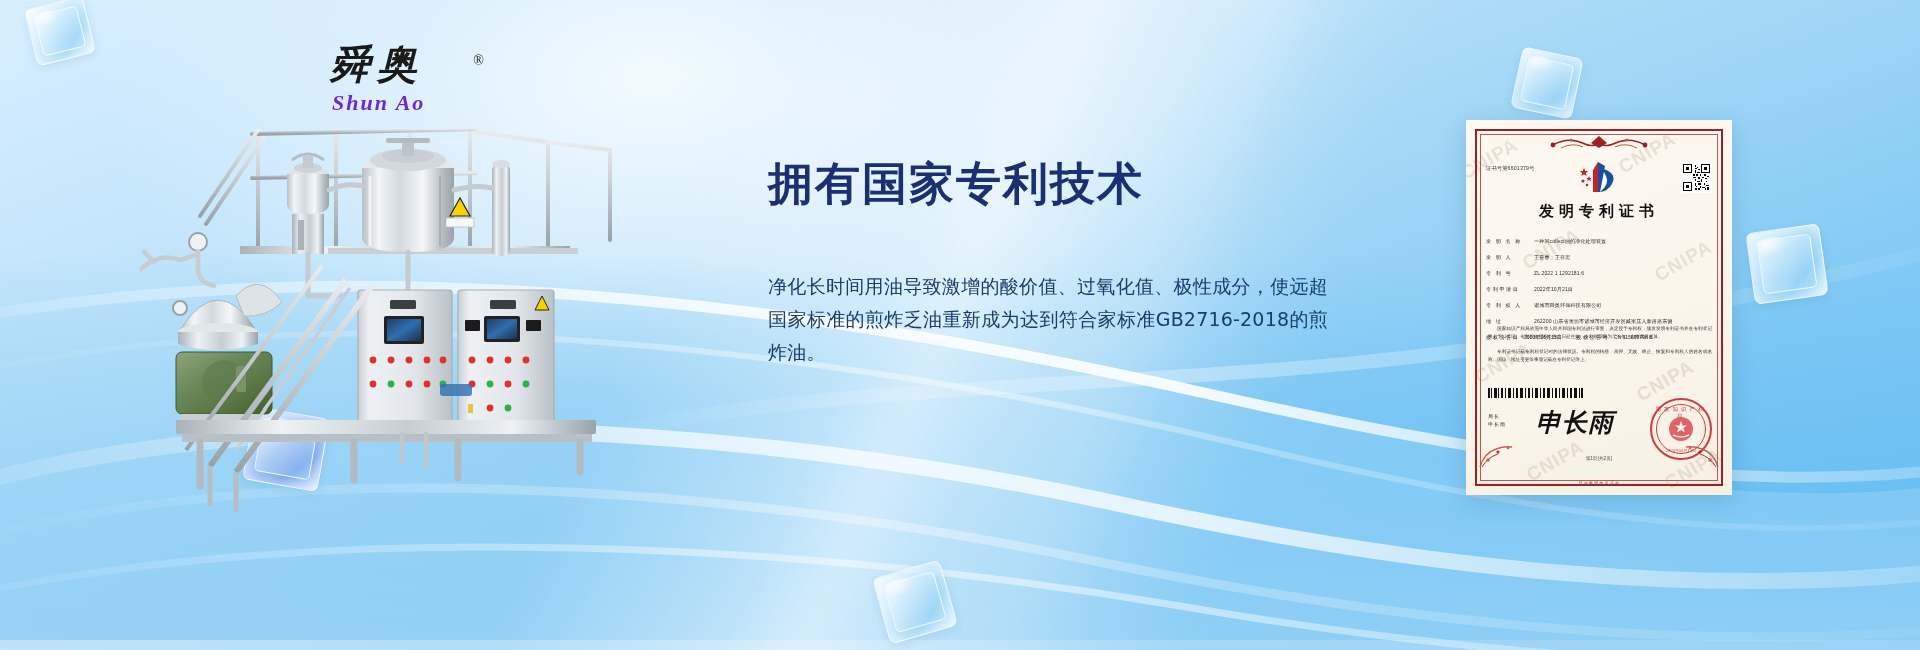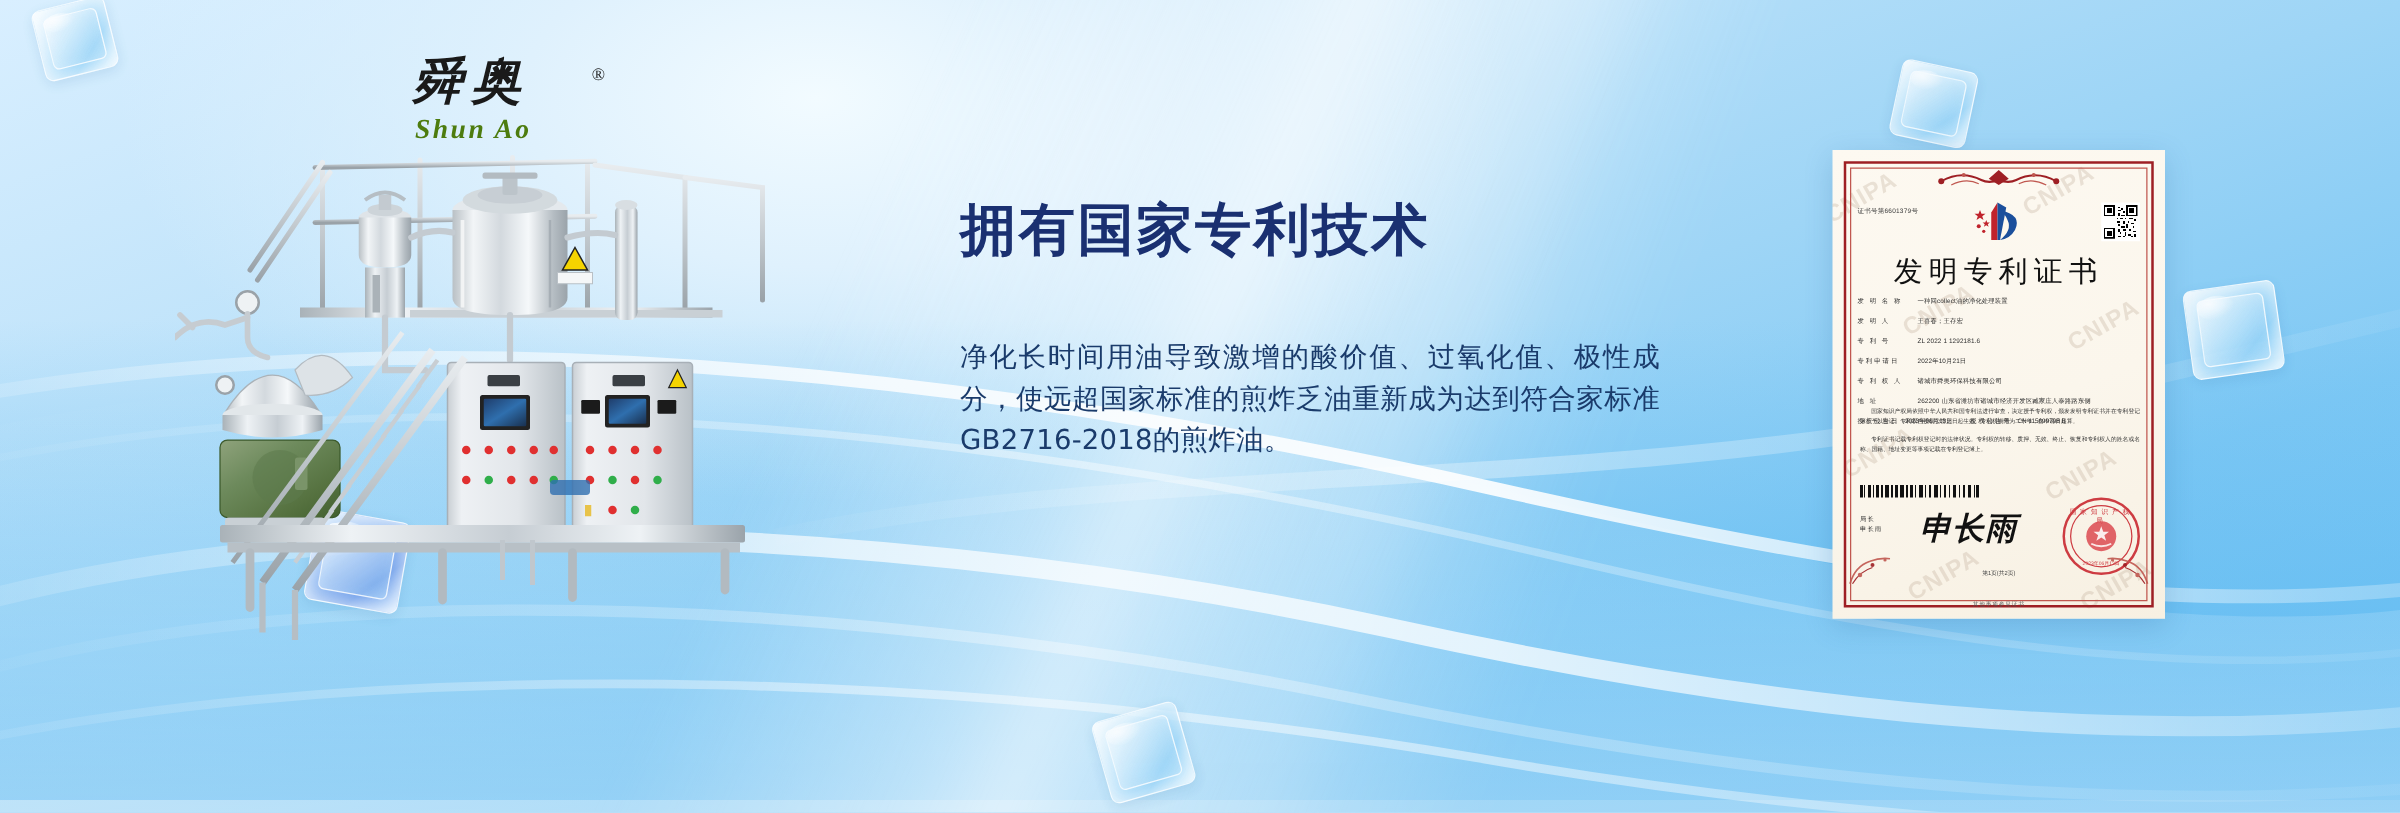--- a/index.html
+++ b/index.html
@@ -68,21 +68,21 @@
     position:relative;font-family:"Liberation Serif","DejaVu Serif",serif;
     font-size:40px;font-weight:700;color:#1a1a1a;letter-spacing:7px;
     line-height:46px;font-style:italic;
   }
   .logo-reg{
     position:absolute;right:-4px;top:-4px;font-size:14px;font-style:normal;
     font-weight:400;letter-spacing:0;color:#1a1a1a;
   }
   .logo-latin{
     font-family:"Liberation Serif","DejaVu Serif",serif;font-style:italic;
-    font-weight:700;font-size:22px;color:#4d7c0f;letter-spacing:2px;
+    font-weight:700;font-size:22px;color:#6d28d9;letter-spacing:2px;
     margin-top:2px;padding-left:2px;
   }
 
   
   .machine{position:absolute;left:140px;top:120px;width:520px;height:400px;}
   .machine svg{display:block;width:100%;height:100%;}
 
   
   .copy{position:absolute;left:768px;top:148px;width:560px;}
   .headline-1{
@@ -91,21 +91,21 @@
     line-height:72px;white-space:nowrap;margin:0;
   }
   .headline-2{
     font-family:"DejaVu Sans","Liberation Sans",sans-serif;
     font-size:54px;font-weight:700;color:#1a3071;letter-spacing:4px;
     line-height:64px;margin:10px 0 0 0;text-align:center;padding-right:28px;
   }
   .paragraph{
     margin:50px 0 0 0;width:560px;
     font-family:"DejaVu Sans","Liberation Sans",sans-serif;
-    font-size:22px;line-height:33px;color:#1a3b6b;letter-spacing:.2px;
+    font-size:19px;line-height:33px;color:#1a3b6b;letter-spacing:.2px;
     text-align:justify;
   }
 
   
   .cert{
     position:absolute;left:1466px;top:120px;width:266px;height:375px;
     background:linear-gradient(160deg,#fdf9f1 0%,#fbf6ec 55%,#f7f0e2 100%);
     box-shadow:0 6px 22px rgba(30,90,150,.22);
     overflow:hidden;
   }
@@ -124,22 +124,22 @@
     position:absolute;left:20px;top:45px;font-size:5.2px;color:#3a3a3a;
     letter-spacing:.2px;font-family:"Liberation Sans",sans-serif;
   }
   .cnipa-logo{position:absolute;left:50%;top:40px;transform:translateX(-50%);width:46px;height:34px;}
   .qr{
     position:absolute;right:20px;top:42px;width:27px;height:27px;background:#fff;padding:2px;
   }
   .qr svg{display:block;width:100%;height:100%;}
   .cert-title{
     position:absolute;left:0;right:0;top:82px;text-align:center;
-    font-family:"DejaVu Serif","Liberation Serif",serif;font-weight:400;
-    font-size:23px;color:#111;letter-spacing:5px;
+    font-family:"DejaVu Serif","Liberation Serif",serif;font-weight:700;
+    font-size:15px;color:#111;letter-spacing:5px;
   }
   .fields{position:absolute;left:20px;right:18px;top:118px;}
   .field{display:flex;font-size:5.1px;color:#2e2e2e;margin-bottom:9px;line-height:7px;
          font-family:"Liberation Sans",sans-serif;}
   .field .k{flex:0 0 48px;letter-spacing:1.6px;}
   .field .v{flex:1;letter-spacing:.1px;}
   .field.two{gap:14px;}
   .field.two .pair{display:flex;}
   .field.two .pair .k{flex:0 0 38px;}
   .cert-body{

